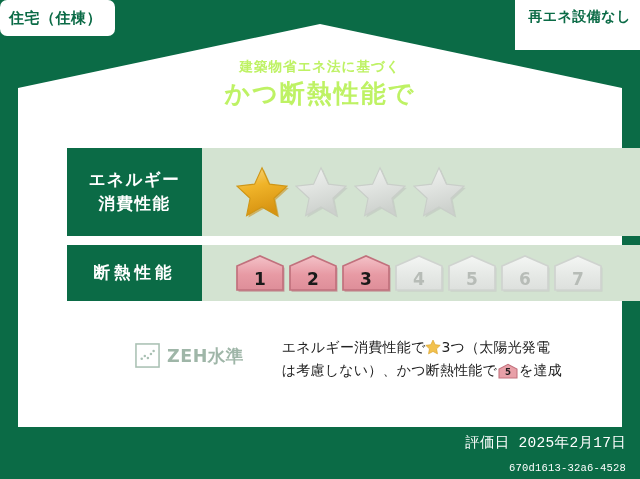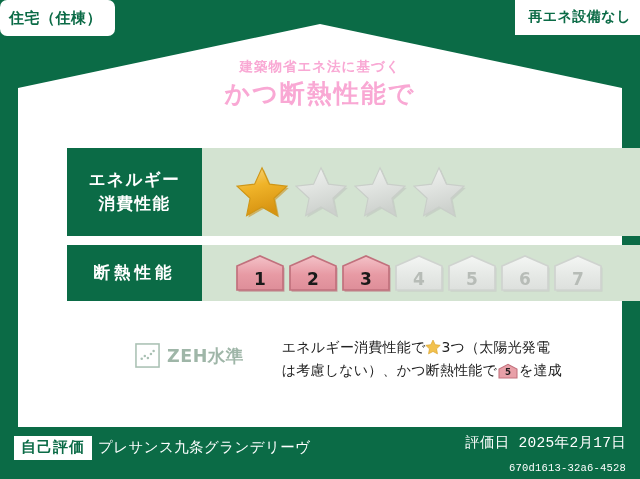--- a/index.html
+++ b/index.html
@@ -52,32 +52,32 @@
     left: 0;
     top: 0;
     height: 36px;
     padding: 0 13px 0 9px;
     border-radius: 7px;
   }
   #tag-right {
     right: 0;
     top: 0;
     height: 34px;
-    padding: 0 9px 1px 13px;
+    padding: 0 9px 16px 13px;
     font-size: 14px;
   }
 
   
   .title-block {
     position: absolute;
     left: 0;
     right: 0;
     top: 58px;
     text-align: center;
-    color: #f9a8d4;
+    color: #bef264;
   }
   .title-sub {
     font-size: 13.5px;
     font-weight: bold;
     letter-spacing: 1px;
     line-height: 1.2;
   }
   .title-main {
     font-size: 25px;
     font-weight: bold;
@@ -416,24 +416,20 @@
       <div>
         <span>は考慮しない）、かつ断熱性能で</span><svg class="inline-house" viewBox="0 0 30 24">
             <polygon points="1.5,22.5 1.5,9 15,2 28.5,9 28.5,22.5" fill="#e8a0a8" stroke="#c3727e" stroke-width="1.6"></polygon>
             <text x="15" y="18" text-anchor="middle" font-size="13" font-weight="bold" fill="#231f20" font-family="DejaVu Sans, sans-serif">5</text>
           </svg><span>を達成</span>
       </div>
     </div>
   </div>
 
   <div class="footer">
-    <div class="footer-left">
-      <span class="self-eval">自己評価</span>
-      <span class="bldg-name">プレサンス九条グランデリーヴ</span>
-    </div>
     <div class="footer-right">
       <div class="eval-date">
         <span>評価日</span>
         <span>2025年2月17日</span>
       </div>
       <div class="doc-id">670d1613-32a6-4528</div>
     </div>
   </div>
 
 </div>

